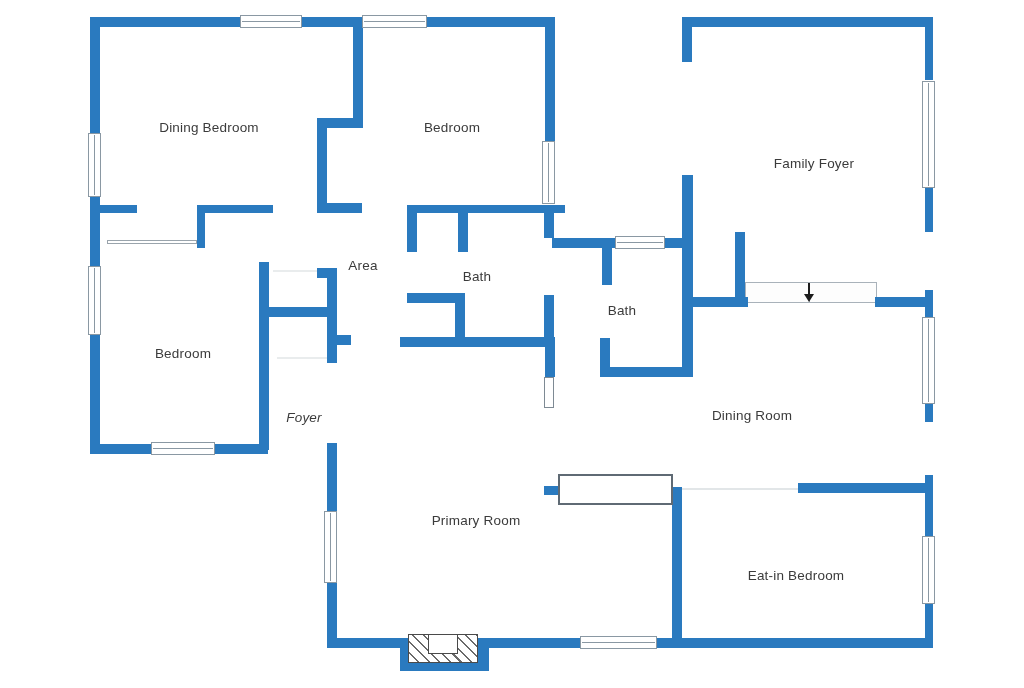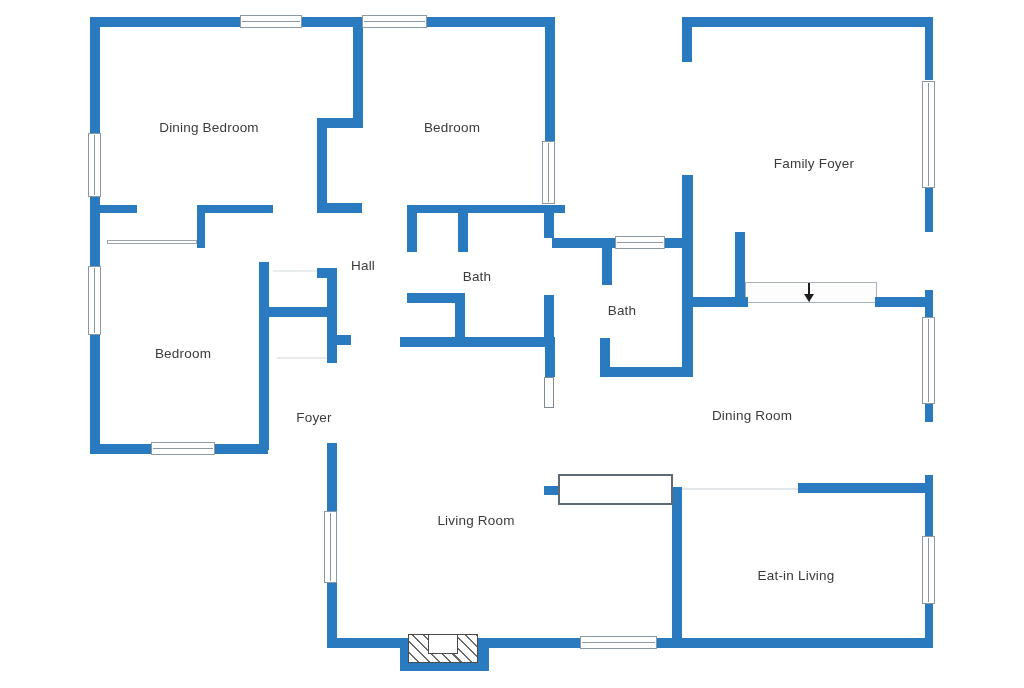--- a/index.html
+++ b/index.html
@@ -52,27 +52,27 @@
   <div class="opening-line" style="left:277px;top:357px;width:50px;"></div>
 
   <div class="fire-bump"></div>
   <div class="fire-hatch"></div>
   <div class="fire-box"></div>
 
   <div class="room-label" style="left:209px;top:127px;">Dining Bedroom</div>
   <div class="room-label" style="left:452px;top:127px;">Bedroom</div>
   <div class="room-label" style="left:814px;top:163px;">Family Foyer</div>
   <div class="room-label" style="left:183px;top:353px;">Bedroom</div>
-  <div class="room-label" style="left:363px;top:265px;">Hall</div>
+  <div class="room-label" style="left:363px;top:265px;">Area</div>
   <div class="room-label" style="left:477px;top:276px;">Bath</div>
   <div class="room-label" style="left:622px;top:310px;">Bath</div>
-  <div class="room-label" style="left:314px;top:417px;">Foyer</div>
+  <div class="room-label" style="left:304px;top:417px;font-style:italic;">Foyer</div>
   <div class="room-label" style="left:752px;top:415px;">Dining Room</div>
-  <div class="room-label" style="left:476px;top:520px;">Living Room</div>
-  <div class="room-label" style="left:796px;top:575px;">Eat-in Living</div>
+  <div class="room-label" style="left:476px;top:520px;">Primary Room</div>
+  <div class="room-label" style="left:796px;top:575px;">Eat-in Bedroom</div>
 <div class="wall" style="left: 90px; top: 17px; width: 465px; height: 10px;"></div>
     <div class="wall" style="left: 90px; top: 17px; width: 10px; height: 437px;"></div>
     <div class="wall" style="left: 90px; top: 444px; width: 178px; height: 10px;"></div>
     <div class="wall" style="left: 90px; top: 205px; width: 47px; height: 8px;"></div>
     <div class="wall" style="left: 197px; top: 205px; width: 76px; height: 8px;"></div>
     <div class="wall" style="left: 317px; top: 203px; width: 45px; height: 10px;"></div>
     <div class="wall" style="left: 407px; top: 205px; width: 158px; height: 8px;"></div>
     <div class="wall" style="left: 353px; top: 27px; width: 10px; height: 101px;"></div>
     <div class="wall" style="left: 317px; top: 118px; width: 46px; height: 10px;"></div>
     <div class="wall" style="left: 317px; top: 118px; width: 10px; height: 90px;"></div>

